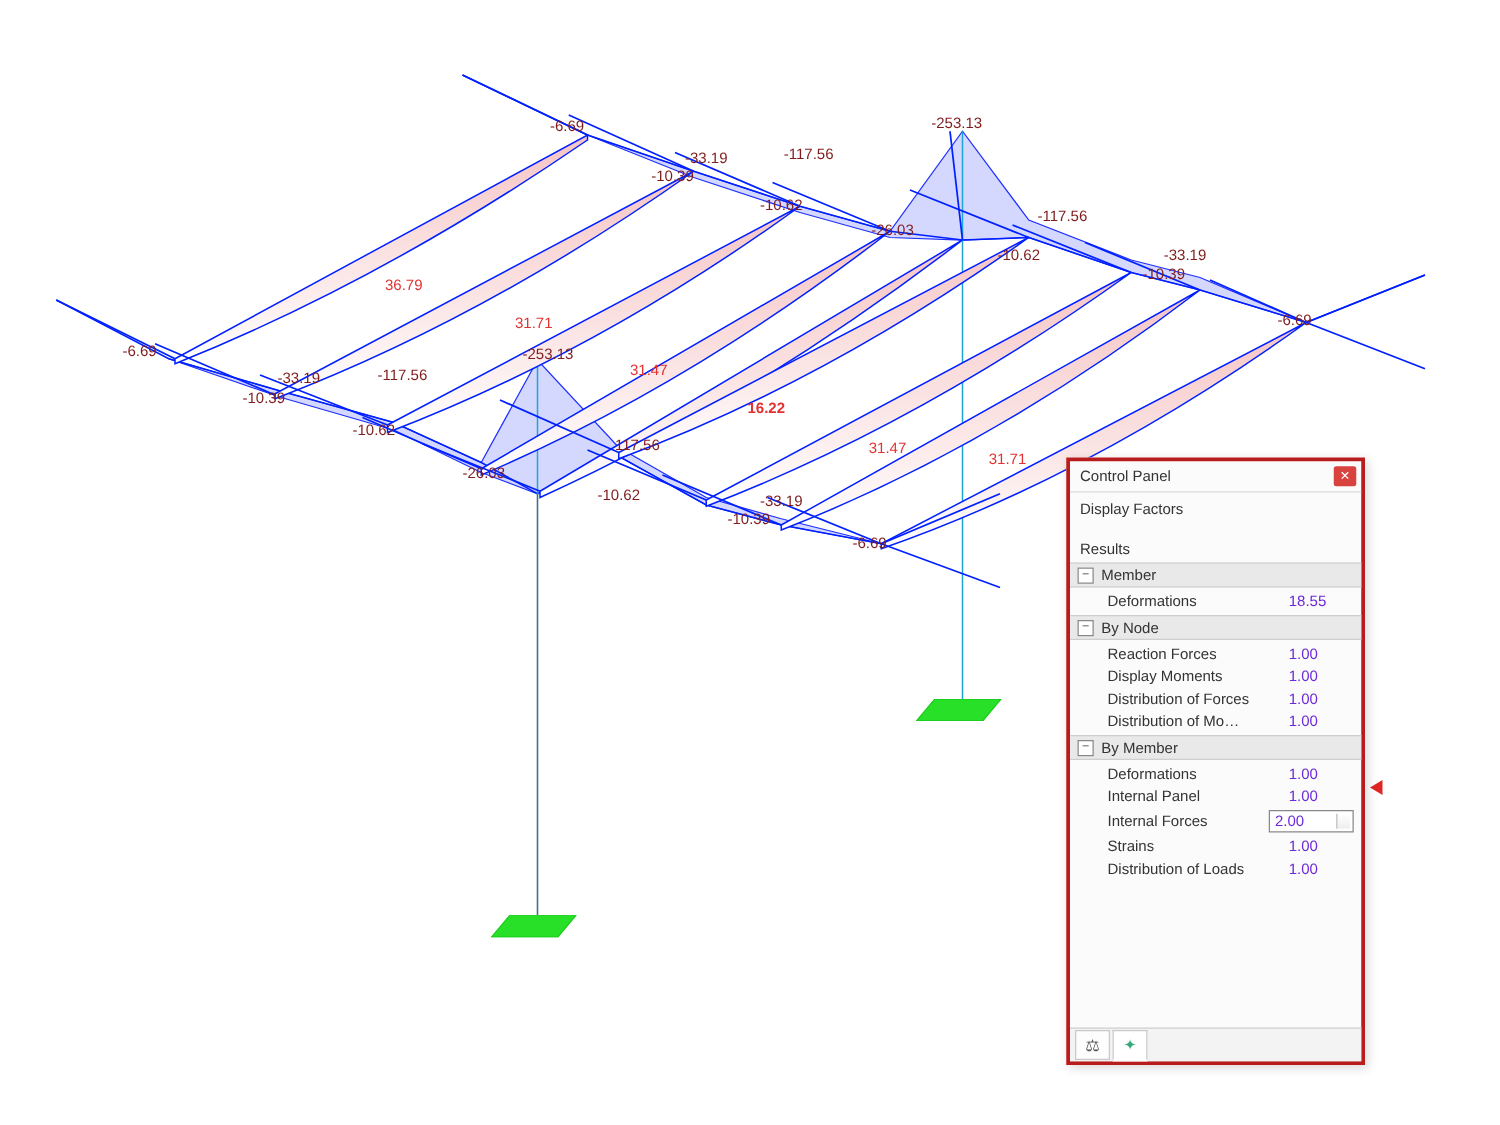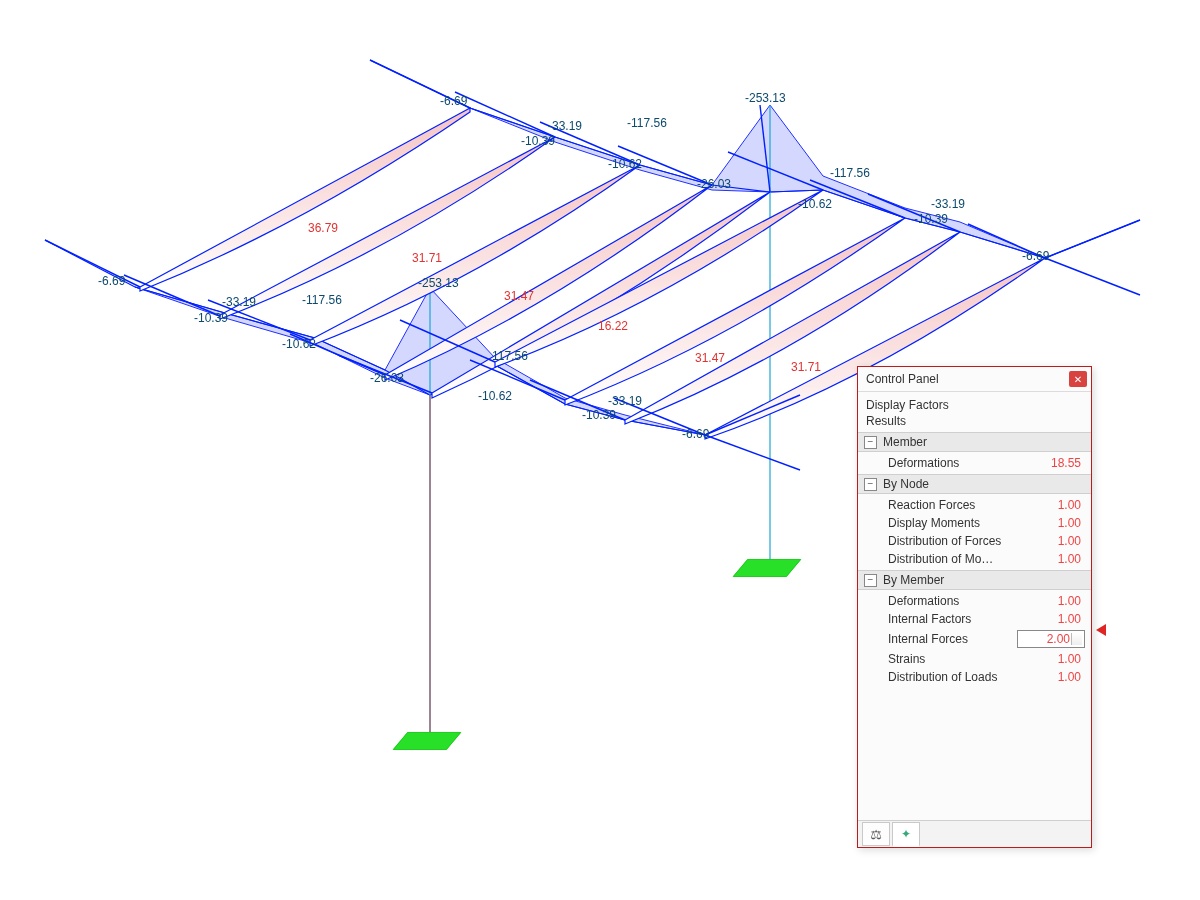--- a/index.html
+++ b/index.html
@@ -1,39 +1,39 @@
 <!DOCTYPE html>
 <html><head>
 <meta charset="utf-8">
 <style>
   html,body{margin:0;padding:0;width:1200px;height:900px;background:#fff;
     font-family:"Segoe UI",Arial,sans-serif;font-size:12px;color:#333;overflow:hidden}
   .stage{position:relative;width:1200px;height:900px}
   svg.structure{position:absolute;left:0;top:0;width:1200px;height:900px}
   .lbl{position:absolute;font-size:12px;line-height:1;white-space:nowrap;pointer-events:none}
-  .lbl.blue{color:#0c4a6e}
+  .lbl.blue{color:#7f1d1d}
   .lbl.red{color:#e23232}
   .panel{position:absolute;right:108px;top:366px;width:233px;height:480px;
-    background:#fbfbfb;border:1px solid #b91c1c;box-shadow:2px 2px 8px rgba(0,0,0,.15)}
+    background:#fbfbfb;border:3px solid #b91c1c;box-shadow:2px 2px 8px rgba(0,0,0,.15)}
   .panel-hdr{display:flex;align-items:center;justify-content:space-between;
     padding:4px 4px 4px 8px;border-bottom:1px solid #dcdcdc}
   .panel-hdr .ttl{font-size:12px;color:#333}
   .close-btn{width:18px;height:16px;background:#d8423f;color:#fff;font-size:10px;
     display:flex;align-items:center;justify-content:center;border-radius:2px;cursor:pointer}
   .panel-sub{padding:6px 8px 4px 8px;font-size:12px;color:#333}
-  .panel-sub .l2{margin-top:2px}
+  .panel-sub .l2{margin-top:18px}
   .group-hdr{display:flex;align-items:center;gap:6px;background:#e9e9e9;
     border-top:1px solid #cfcfcf;border-bottom:1px solid #cfcfcf;padding:2px 6px;font-size:12px}
   .boxbtn{width:11px;height:11px;border:1px solid #888;background:#fff;display:flex;
     align-items:center;justify-content:center;font-size:10px;line-height:1;color:#555;cursor:pointer}
   .rows{padding:2px 0}
   .row{display:flex;align-items:center;justify-content:space-between;
     padding:2px 6px 2px 30px;font-size:12px}
   .row .lab{color:#333;white-space:nowrap;overflow:hidden;text-overflow:ellipsis;max-width:140px}
-  .row .val{width:48px;text-align:right;color:#ef4444;padding-right:4px}
+  .row .val{width:48px;color:#6d28d9;padding-right:4px}
   .row.focus .val{border:1px solid #888;background:#fff;padding:0 14px 0 4px;position:relative;height:16px;line-height:16px}
   .row.focus .val::after{content:"";position:absolute;right:2px;top:2px;width:10px;height:12px;
     background:linear-gradient(#fff,#eee);border-left:1px solid #bbb}
   .bottom-tabs{position:absolute;left:0;right:0;bottom:0;height:26px;border-top:1px solid #cfcfcf;
     background:#f3f3f3;display:flex;align-items:center;gap:2px;padding:0 4px}
   .tab{width:26px;height:22px;border:1px solid #c9c9c9;background:#fdfdfd;display:flex;
     align-items:center;justify-content:center;cursor:pointer}
   .tab.sel{background:#fff;border-bottom:2px solid #fff}
   .callout{position:absolute;right:94px;top:624px;width:0;height:0;
     border-top:6px solid transparent;border-bottom:6px solid transparent;
@@ -129,21 +129,21 @@
       <div class="lbl blue" style="left: 282px; top: 338px;">-10.62</div>
       <div class="lbl blue" style="left: 370px; top: 372px;">-26.03</div>
       <div class="lbl blue" style="left: 492px; top: 350px; text-align: center;">117.56</div>
       <div class="lbl blue" style="left: 478px; top: 390px;">-10.62</div>
       <div class="lbl blue" style="left: 608px; top: 395px;">-33.19</div>
       <div class="lbl blue" style="left: 582px; top: 409px;">-10.39</div>
       <div class="lbl blue" style="left: 682px; top: 428px;">-6.69</div>
       <div class="lbl red" style="left: 308px; top: 222px;">36.79</div>
       <div class="lbl red" style="left: 412px; top: 252px;">31.71</div>
       <div class="lbl red" style="left: 504px; top: 290px;">31.47</div>
-      <div class="lbl red" style="left: 598px; top: 320px;">16.22</div>
+      <div class="lbl red" style="left: 598px; top: 320px; font-weight: bold;">16.22</div>
       <div class="lbl red" style="left: 695px; top: 352px;">31.47</div>
       <div class="lbl red" style="left: 791px; top: 361px;">31.71</div>
     </div>
 
   <div class="callout"></div>
 
   <div class="panel">
     <div class="panel-hdr">
       <span class="ttl">Control Panel</span>
       <div class="close-btn">
@@ -190,21 +190,21 @@
         <div class="group-hdr">
           <span class="boxbtn">−</span>
           <span>By Member</span>
         </div>
         <div class="rows">
           <div class="row">
             <span class="lab">Deformations</span>
             <span class="val">1.00</span>
           </div>
           <div class="row">
-            <span class="lab">Internal Factors</span>
+            <span class="lab">Internal Panel</span>
             <span class="val">1.00</span>
           </div>
           <div class="row focus">
             <span class="lab">Internal Forces</span>
             <span class="val">2.00</span>
           </div>
           <div class="row">
             <span class="lab">Strains</span>
             <span class="val">1.00</span>
           </div>

